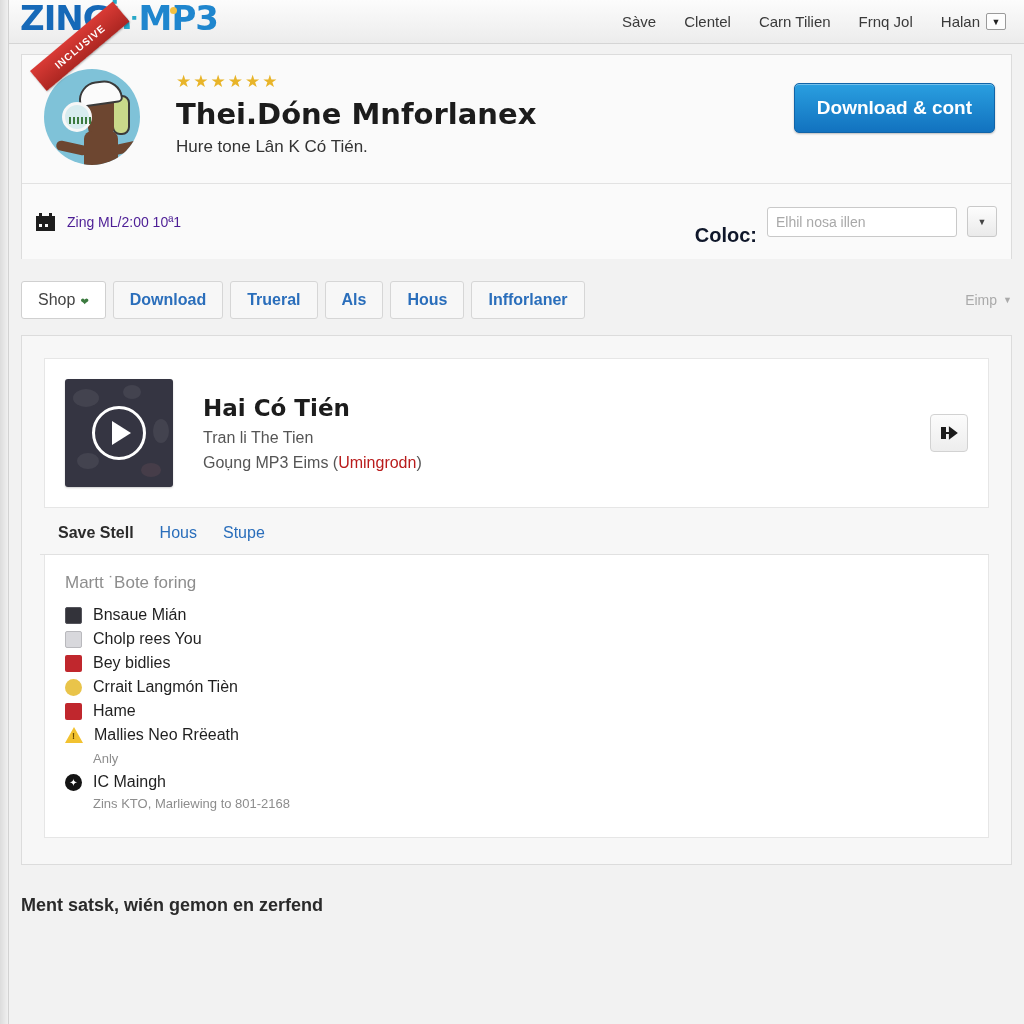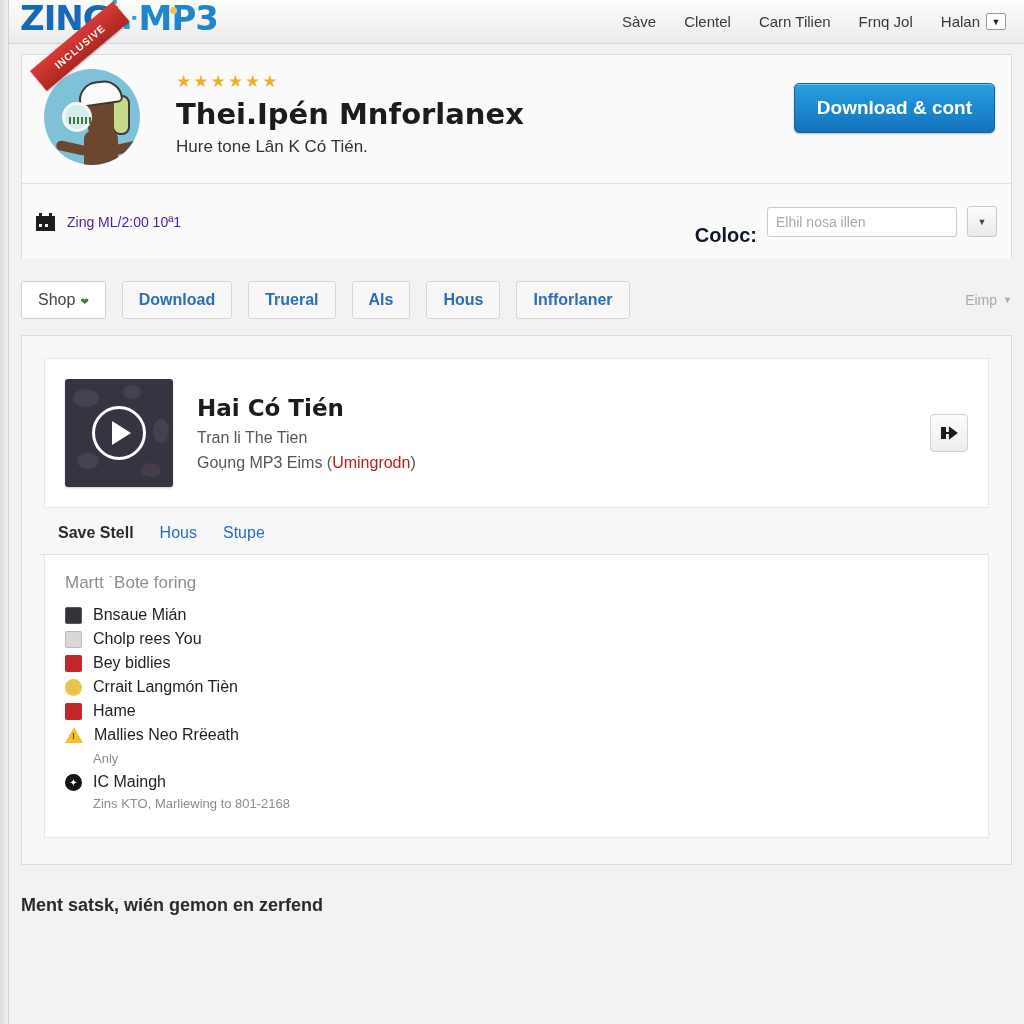--- a/index.html
+++ b/index.html
@@ -170,21 +170,21 @@
   .coloc-drop {
     width: 30px; height: 31px;
     border: 1px solid #c9c9c9; border-radius: 3px;
     background: linear-gradient(to bottom,#fdfdfd,#eaeaea);
     display: flex; align-items: center; justify-content: center;
     font-size: 9px; color: #444; cursor: pointer;
   }
   
   .tabrow {
     margin: 22px 12px 0 12px;
-    display: flex; align-items: center; gap: 16px;
+    display: flex; align-items: center; gap: 7px;
   }
   .tab {
     border: 1px solid #d6d6d6; border-radius: 3px;
     background: #f7f7f7;
     padding: 9px 16px;
     font-size: 16px; color: #2a6ebb; font-weight: bold;
     cursor: pointer; white-space: nowrap;
   }
   .tab.active {
     background: #fff; color: #444; font-weight: normal;
@@ -226,21 +226,21 @@
     width: 54px; height: 54px; border-radius: 50%;
     border: 3px solid #fff;
     display: flex; align-items: center; justify-content: center;
   }
   .play .tri {
     width: 0; height: 0; margin-left: 5px;
     border-left: 19px solid #fff;
     border-top: 12px solid transparent;
     border-bottom: 12px solid transparent;
   }
-  .song-info { padding-left: 24px; flex: 1 1 auto; }
+  .song-info { padding-left: 30px; flex: 1 1 auto; }
   .song-title {
     font-size: 23px; font-weight: bold; color: #1c1c1c;
     font-family: "DejaVu Sans", sans-serif;
   }
   .song-artist { font-size: 16px; color: #555; margin-top: 8px; }
   .song-meta { font-size: 16px; color: #555; margin-top: 7px; }
   .song-meta .lnk { color: #b91c1c; margin-top: 9px; }
   .song-action {
     flex: 0 0 auto;
     width: 38px; height: 38px;
@@ -329,21 +329,21 @@
             <div class="av-wave"></div>
           </div>
           <div class="av-body"></div>
           <div class="av-armL"></div>
           <div class="av-armR"></div>
         </div>
       </div>
 
       <div class="hero-text">
         <div class="stars">★★★★★★</div>
-        <div class="hero-title">Thei.Ipén Mnforlanex</div>
+        <div class="hero-title">Thei.Dóne Mnforlanex</div>
         <div class="hero-sub">Hure tone Lân K Có Tién.</div>
       </div>
 
       <button class="dl-btn">Download &amp; cont</button>
     </div>
 
     <div class="hero-bar">
       <div class="cal-icon">
         <div class="h1"></div>
           <div class="h2"></div>

